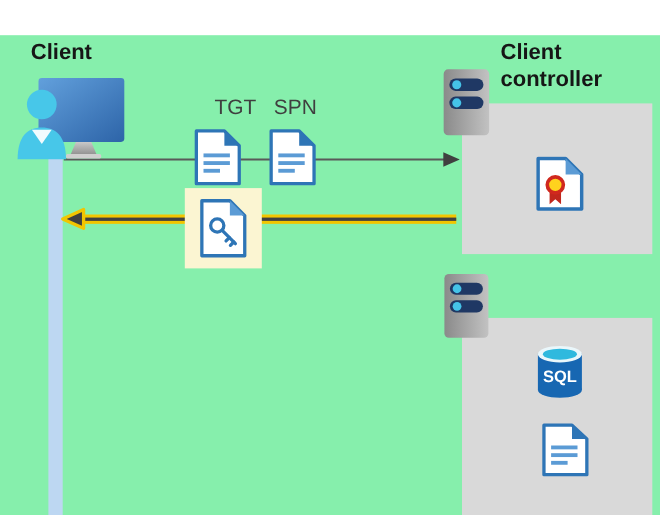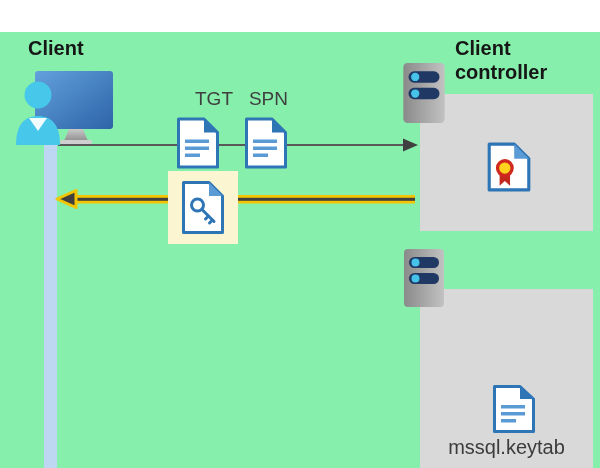--- a/index.html
+++ b/index.html
@@ -154,26 +154,34 @@
         </linearGradient>
       </defs>
       <rect x="1" y="1" width="40" height="58" rx="4" fill="url(#srvGrad2)"></rect>
       <rect x="6" y="9" width="30" height="11" rx="5.5" fill="#1f3864"></rect>
       <rect x="6" y="25" width="30" height="11" rx="5.5" fill="#1f3864"></rect>
       <circle cx="12.5" cy="14.5" r="4" fill="#45c3e8"></circle>
       <circle cx="12.5" cy="30.5" r="4" fill="#45c3e8"></circle>
     </svg>
   </div>
 
+  <div class="abs" id="sql-icon">
+    <svg viewBox="0 0 44 50" xmlns="http://www.w3.org/2000/svg">
+      <rect x="2" y="9" width="40" height="33" fill="#1767b2"></rect>
+      <ellipse cx="22" cy="42" rx="20" ry="7" fill="#1767b2"></ellipse>
+      <ellipse cx="22" cy="9.5" rx="20" ry="7.5" fill="#eaf7fb"></ellipse>
+      <ellipse cx="22" cy="9.5" rx="15.5" ry="5" fill="#2fb9de"></ellipse>
+      <text x="22" y="35" text-anchor="middle" font-family="Liberation Sans, sans-serif" font-size="15" font-weight="bold" fill="#ffffff">SQL</text>
+    </svg>
+  </div>
 
   <div class="abs" id="keytab-doc">
     <svg viewBox="0 0 44 50" xmlns="http://www.w3.org/2000/svg">
       <path d="M2.5,2.5 H28 L41.5,15 V47.5 H2.5 Z" fill="#ffffff" stroke="#2e75b6" stroke-width="3" stroke-linejoin="round"></path>
       <path d="M28,2.5 V15 H41.5 Z" fill="#2e75b6"></path>
       <rect x="9" y="21" width="24" height="3.5" fill="#5b9bd5"></rect>
       <rect x="9" y="28" width="24" height="3.5" fill="#5b9bd5"></rect>
       <rect x="9" y="35" width="15" height="3.5" fill="#5b9bd5"></rect>
     </svg>
   </div>
 
-  <div class="abs file-label" id="keytab-label">mssql.keytab</div>
 
 </div>
 
 </body></html>

